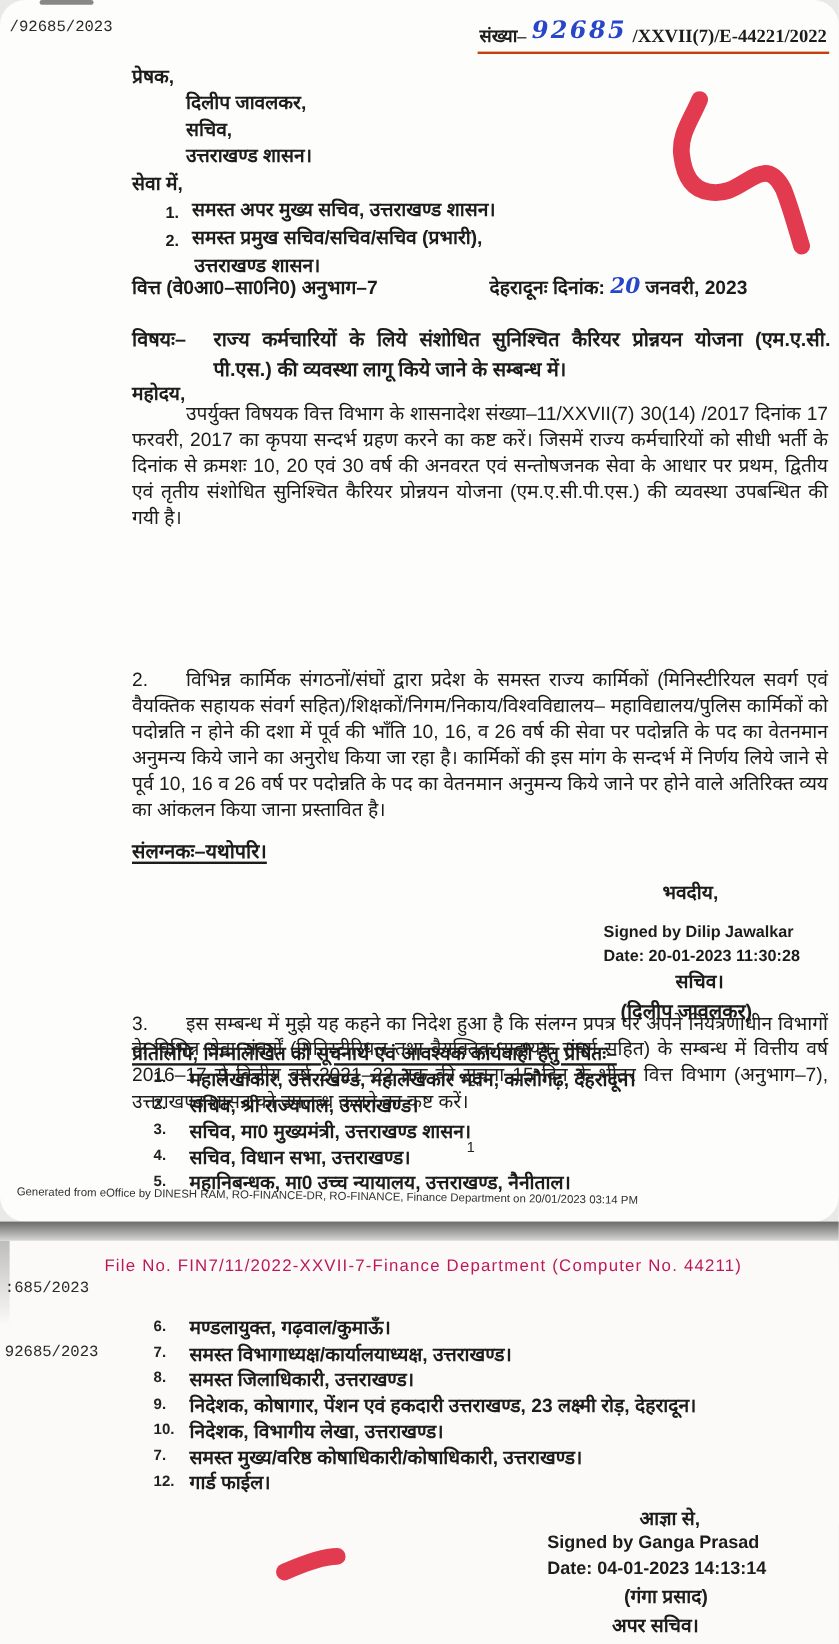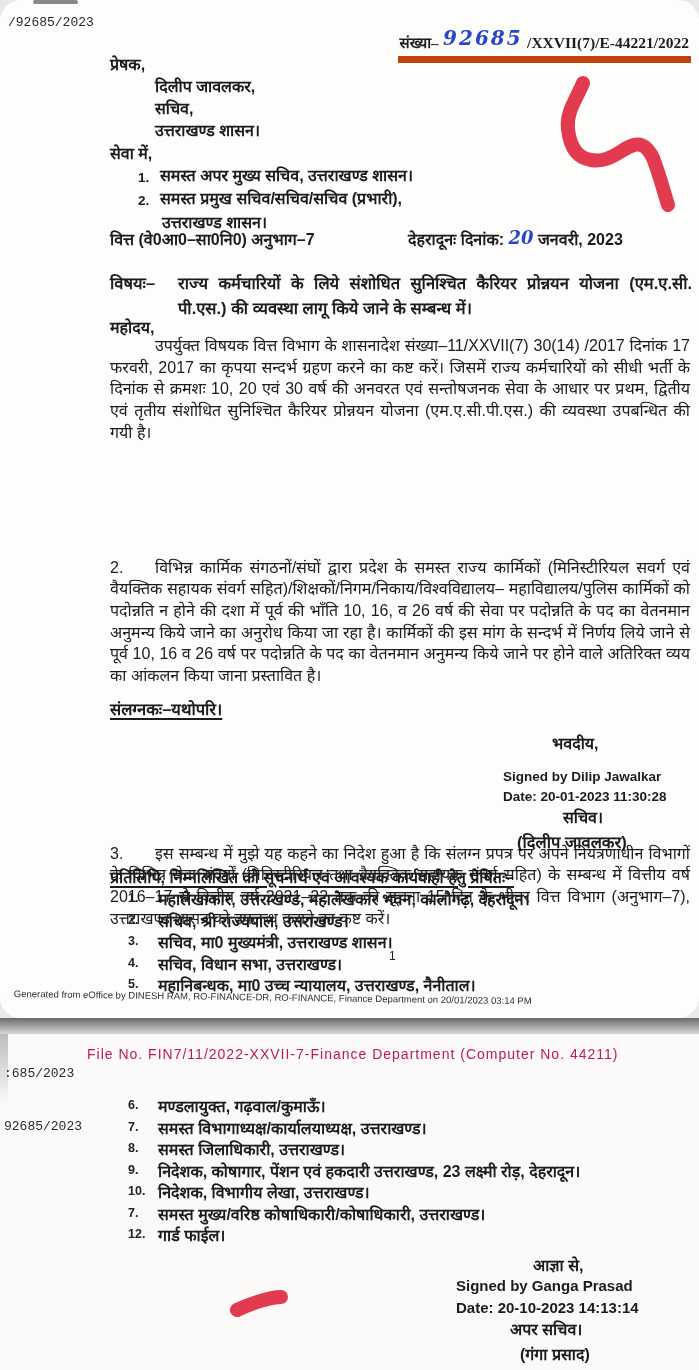--- a/index.html
+++ b/index.html
@@ -35,21 +35,21 @@
   svg.overlay{position:absolute;left:0;top:0;pointer-events:none;}
 </style>
 </head>
 <body>
 
 <div class="page" id="page1">
   <div class="smudge"></div>
 
   <div class="abs mono" style="left:8px;top:15px;">/92685/2023</div>
 
-  <div class="abs" style="right:8px;top:29px;border-bottom:7px solid #c2410c;padding:0 2px 3px 2px;">
+  <div class="abs" style="right:8px;top:16px;border-bottom:2px solid #c2410c;padding:0 2px 3px 2px;">
     <span class="serifb dev" style="font-size:15px;">संख्या–</span>
     <span class="hand" style="font-size:20px;color:#2946c8;position:relative;top:-3px;letter-spacing:2px;">92685</span>
     <span class="serifb" style="font-size:15.5px;">/XXVII(7)/E-44221/2022</span>
   </div>
 
   <div class="abs dev" style="left:110px;top:54px;font-size:16px;line-height:22px;font-weight:600;">
     <div>प्रेषक,</div>
     <div style="padding-left:45px;">दिलीप जावलकर,</div>
     <div style="padding-left:45px;">सचिव,</div>
     <div style="padding-left:45px;">उत्तराखण्ड शासन।</div>
@@ -173,23 +173,23 @@
     <div class="li">
       <span class="num">12.</span>
       <span class="txt">गार्ड फाईल।</span>
       </div>
   </div>
 
   <div class="abs dev" style="left:533px;top:220px;font-size:16px;font-weight:600;">आज्ञा से,</div>
 
   <div class="abs" style="left:440px;top:243px;width:250px;">
     <div style="font-size:15px;font-weight:bold;padding-left:16px;">Signed by Ganga Prasad</div>
-    <div style="font-size:15px;font-weight:bold;padding-left:16px;margin-top:5px;">Date: 20-10-2023 14:13:14</div>
+    <div style="font-size:15px;font-weight:bold;padding-left:16px;margin-top:5px;">Date: 04-01-2023 14:13:14</div>
+    <div class="dev bold" style="font-size:16px;padding-left:80px;margin-top:3px;">(गंगा प्रसाद)</div>
     <div class="dev" style="font-size:16px;font-weight:600;padding-left:70px;margin-top:2px;">अपर सचिव।</div>
-    <div class="dev bold" style="font-size:16px;padding-left:80px;margin-top:3px;">(गंगा प्रसाद)</div>
   </div>
 </div>
 
 <svg class="overlay" width="699" height="1370" viewBox="0 0 699 1370">
   <path d="M 583,83 C 576,100 566,112 568,129
            C 570,147 577,158 591,160
            C 609,163 619,151 631,146
            C 641,142 647,146 653,158
            C 659,173 664,192 668,205" fill="none" stroke="#e23b50" stroke-width="14" stroke-linecap="round" stroke-linejoin="round"></path>
   <path d="M 237,1310 C 253,1303 270,1297 281,1297" fill="none" stroke="#e23b50" stroke-width="14" stroke-linecap="round"></path>

